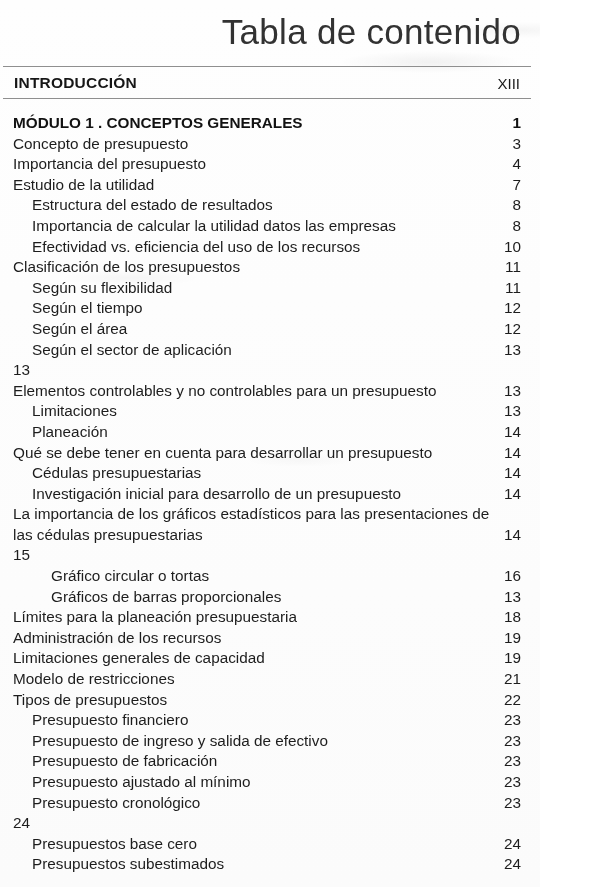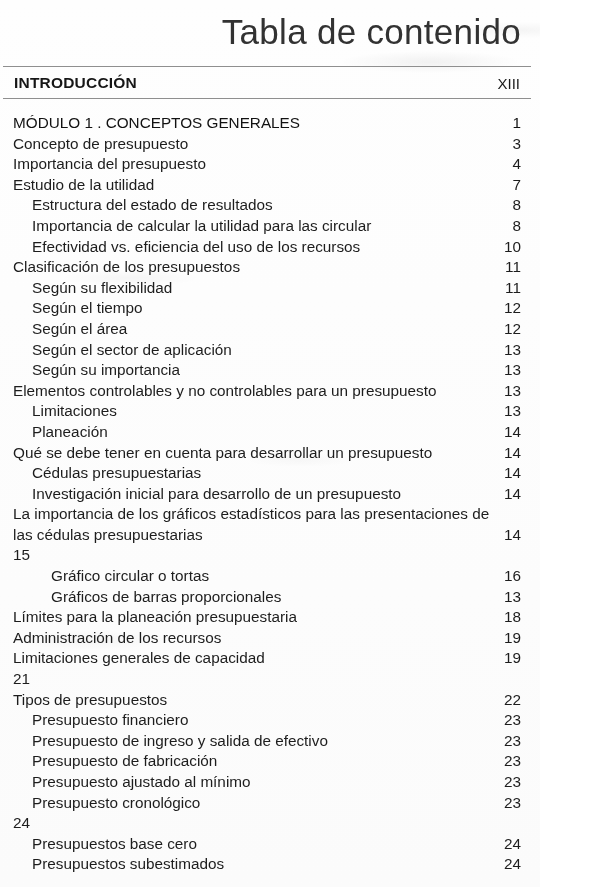--- a/index.html
+++ b/index.html
@@ -53,21 +53,21 @@
   .row {
     display: flex;
     justify-content: space-between;
     align-items: flex-end;
     line-height: 20.6px;
     font-size: 15.3px;
     color: #1d1d1d;
   }
   .row .label { padding-right: 14px; }
   .row .pagenum { white-space: nowrap; }
-  .bold { font-weight: normal; color: #121212; }
+  .bold { font-weight: bold; color: #121212; }
   .indent-1 > .label { padding-left: 19px; text-align: center; }
   .indent-2 > .label { padding-left: 38px; }
 </style>
 </head>
 <body>
 
 <div class="page">
 
   <h1 class="title">Tabla de contenido</h1>
 
@@ -95,21 +95,21 @@
       </div>
       <div class="row indent-0">
         <span class="label">Estudio de la utilidad</span>
         <span class="pagenum">7</span>
       </div>
       <div class="row indent-1">
         <span class="label">Estructura del estado de resultados</span>
         <span class="pagenum">8</span>
       </div>
       <div class="row indent-1">
-        <span class="label">Importancia de calcular la utilidad para las circular</span>
+        <span class="label">Importancia de calcular la utilidad datos las empresas</span>
         <span class="pagenum">8</span>
       </div>
       <div class="row indent-1">
         <span class="label">Efectividad vs. eficiencia del uso de los recursos</span>
         <span class="pagenum">10</span>
       </div>
       <div class="row indent-0">
         <span class="label">Clasificación de los presupuestos</span>
         <span class="pagenum">11</span>
       </div>
@@ -123,21 +123,20 @@
       </div>
       <div class="row indent-1">
         <span class="label">Según el área</span>
         <span class="pagenum">12</span>
       </div>
       <div class="row indent-1">
         <span class="label">Según el sector de aplicación</span>
         <span class="pagenum">13</span>
       </div>
       <div class="row indent-1">
-        <span class="label">Según su importancia</span>
         <span class="pagenum">13</span>
       </div>
       <div class="row indent-0">
         <span class="label">Elementos controlables y no controlables para un presupuesto</span>
         <span class="pagenum">13</span>
       </div>
       <div class="row indent-1">
         <span class="label">Limitaciones</span>
         <span class="pagenum">13</span>
       </div>
@@ -178,20 +177,21 @@
       </div>
       <div class="row indent-0">
         <span class="label">Administración de los recursos</span>
         <span class="pagenum">19</span>
       </div>
       <div class="row indent-0">
         <span class="label">Limitaciones generales de capacidad</span>
         <span class="pagenum">19</span>
       </div>
       <div class="row indent-0">
+        <span class="label">Modelo de restricciones</span>
         <span class="pagenum">21</span>
       </div>
       <div class="row indent-0">
         <span class="label">Tipos de presupuestos</span>
         <span class="pagenum">22</span>
       </div>
       <div class="row indent-1">
         <span class="label">Presupuesto financiero</span>
         <span class="pagenum">23</span>
       </div>

